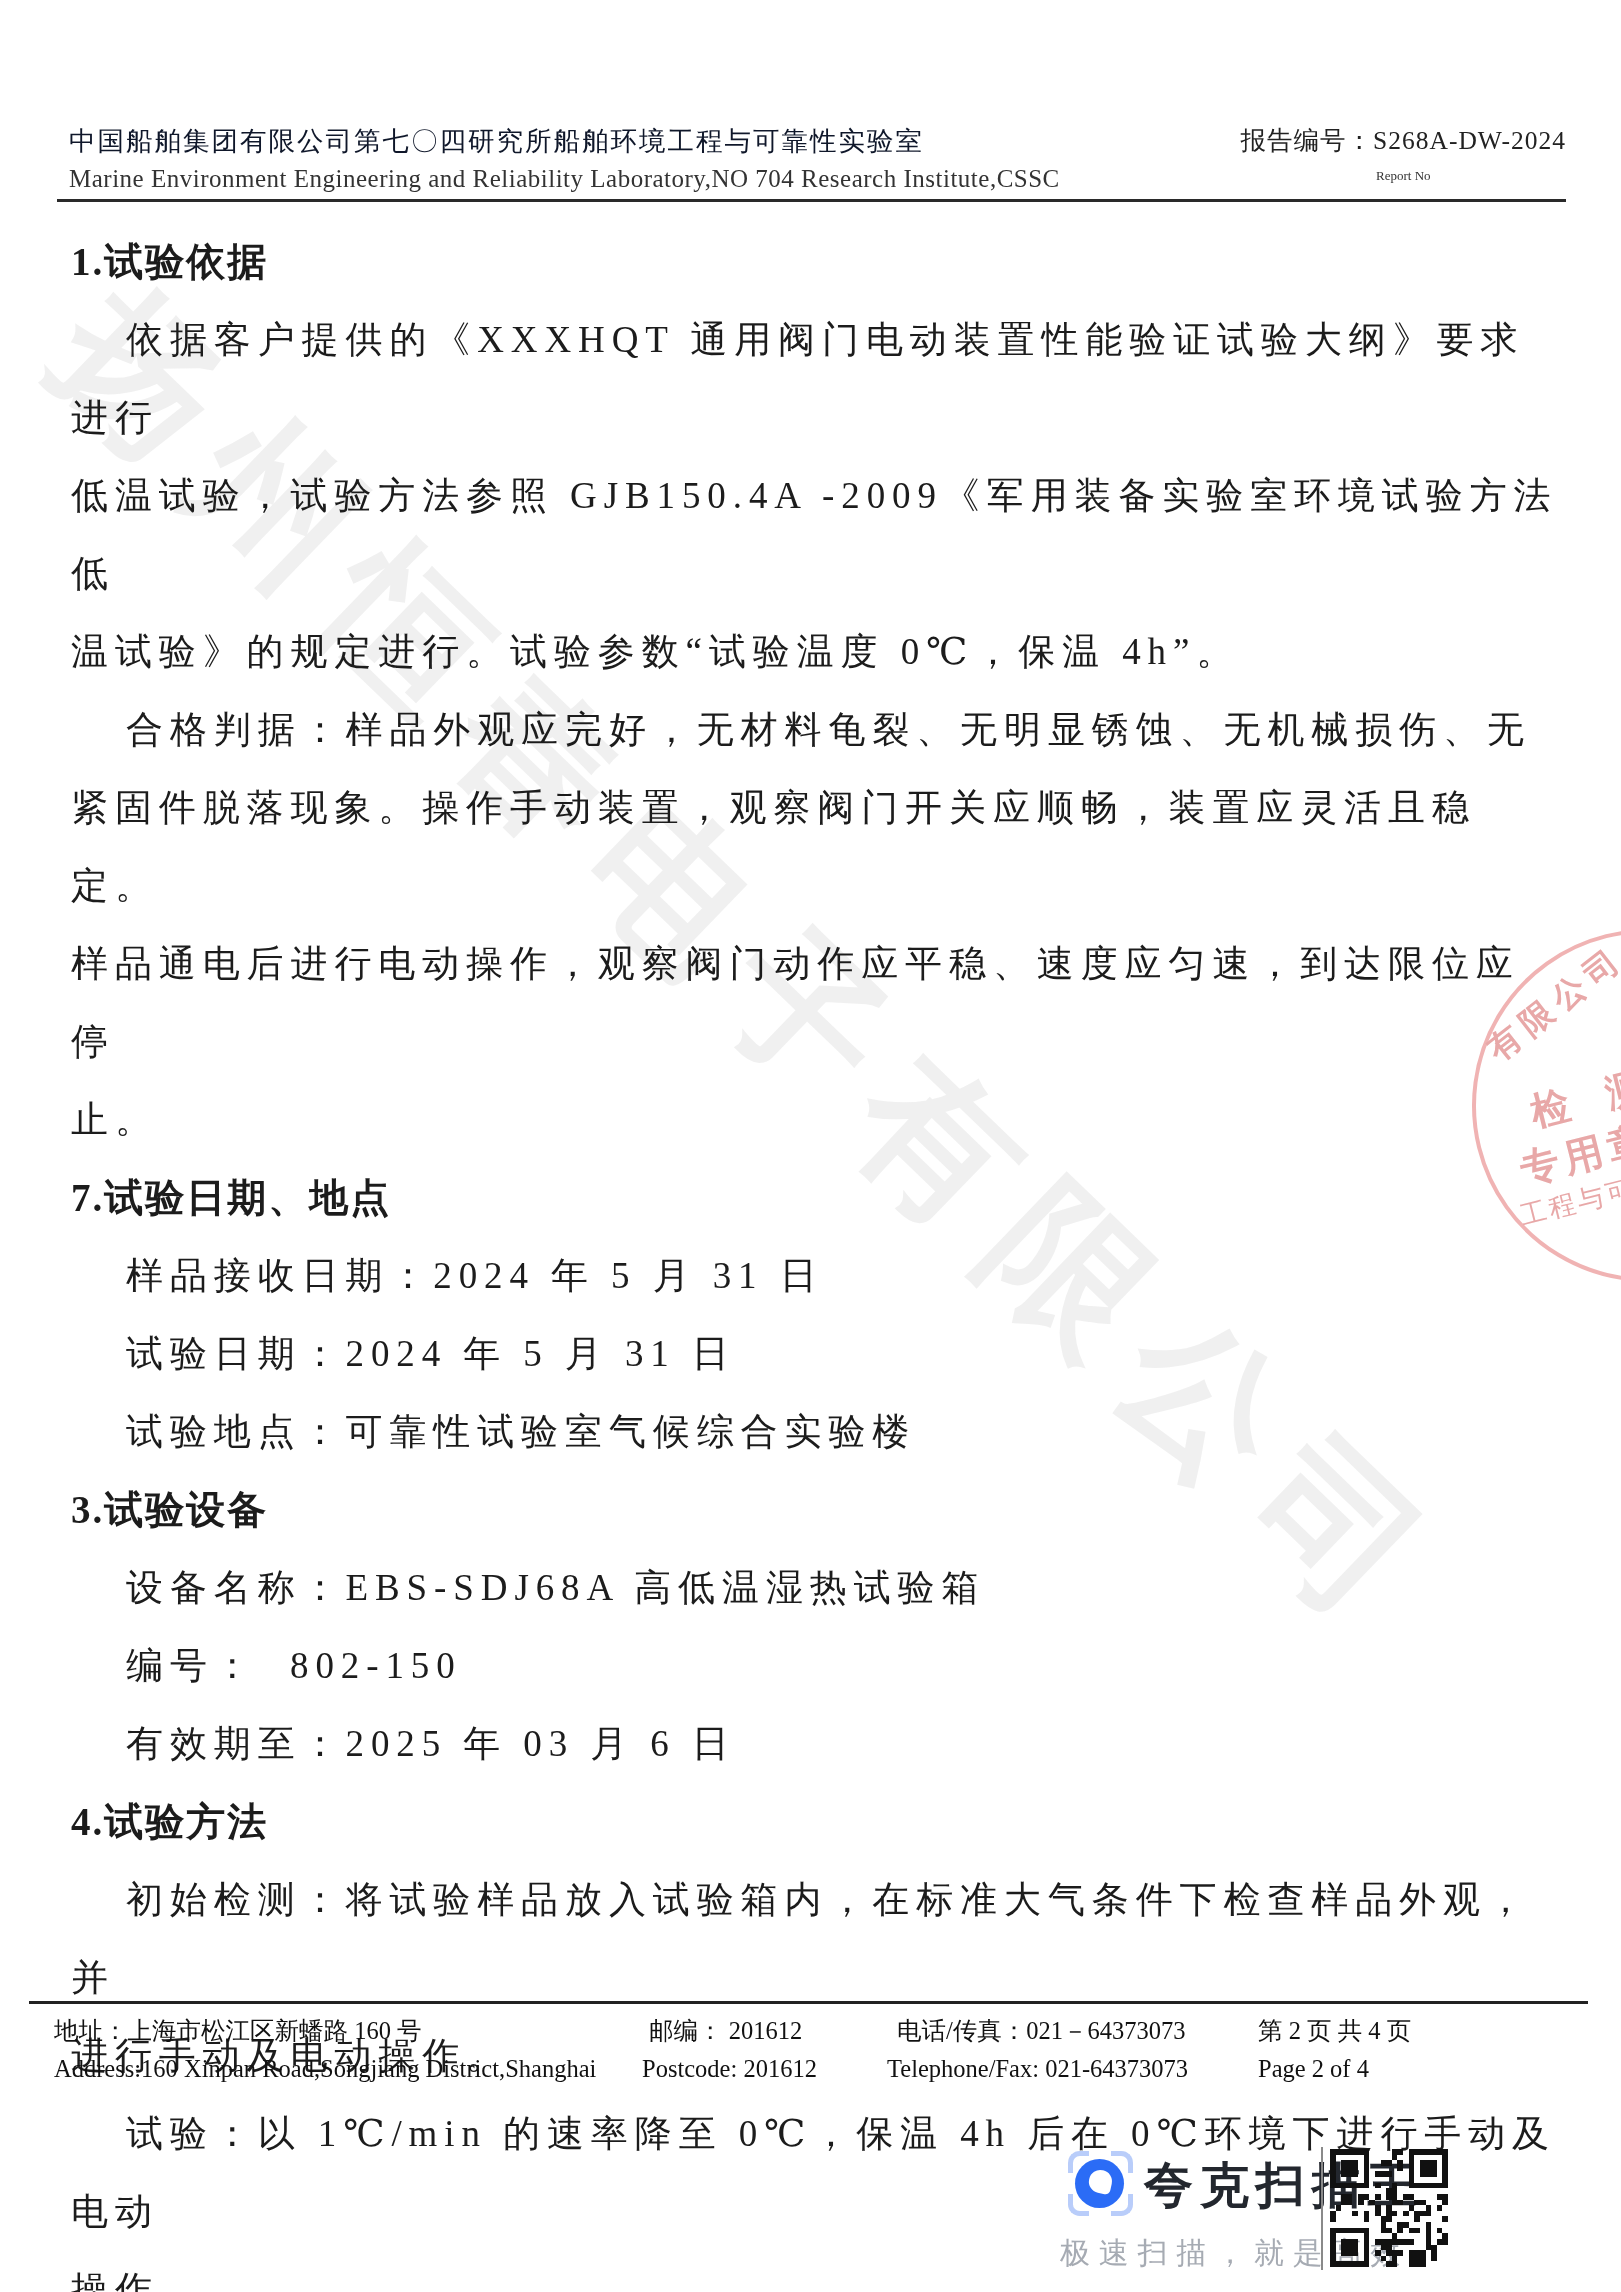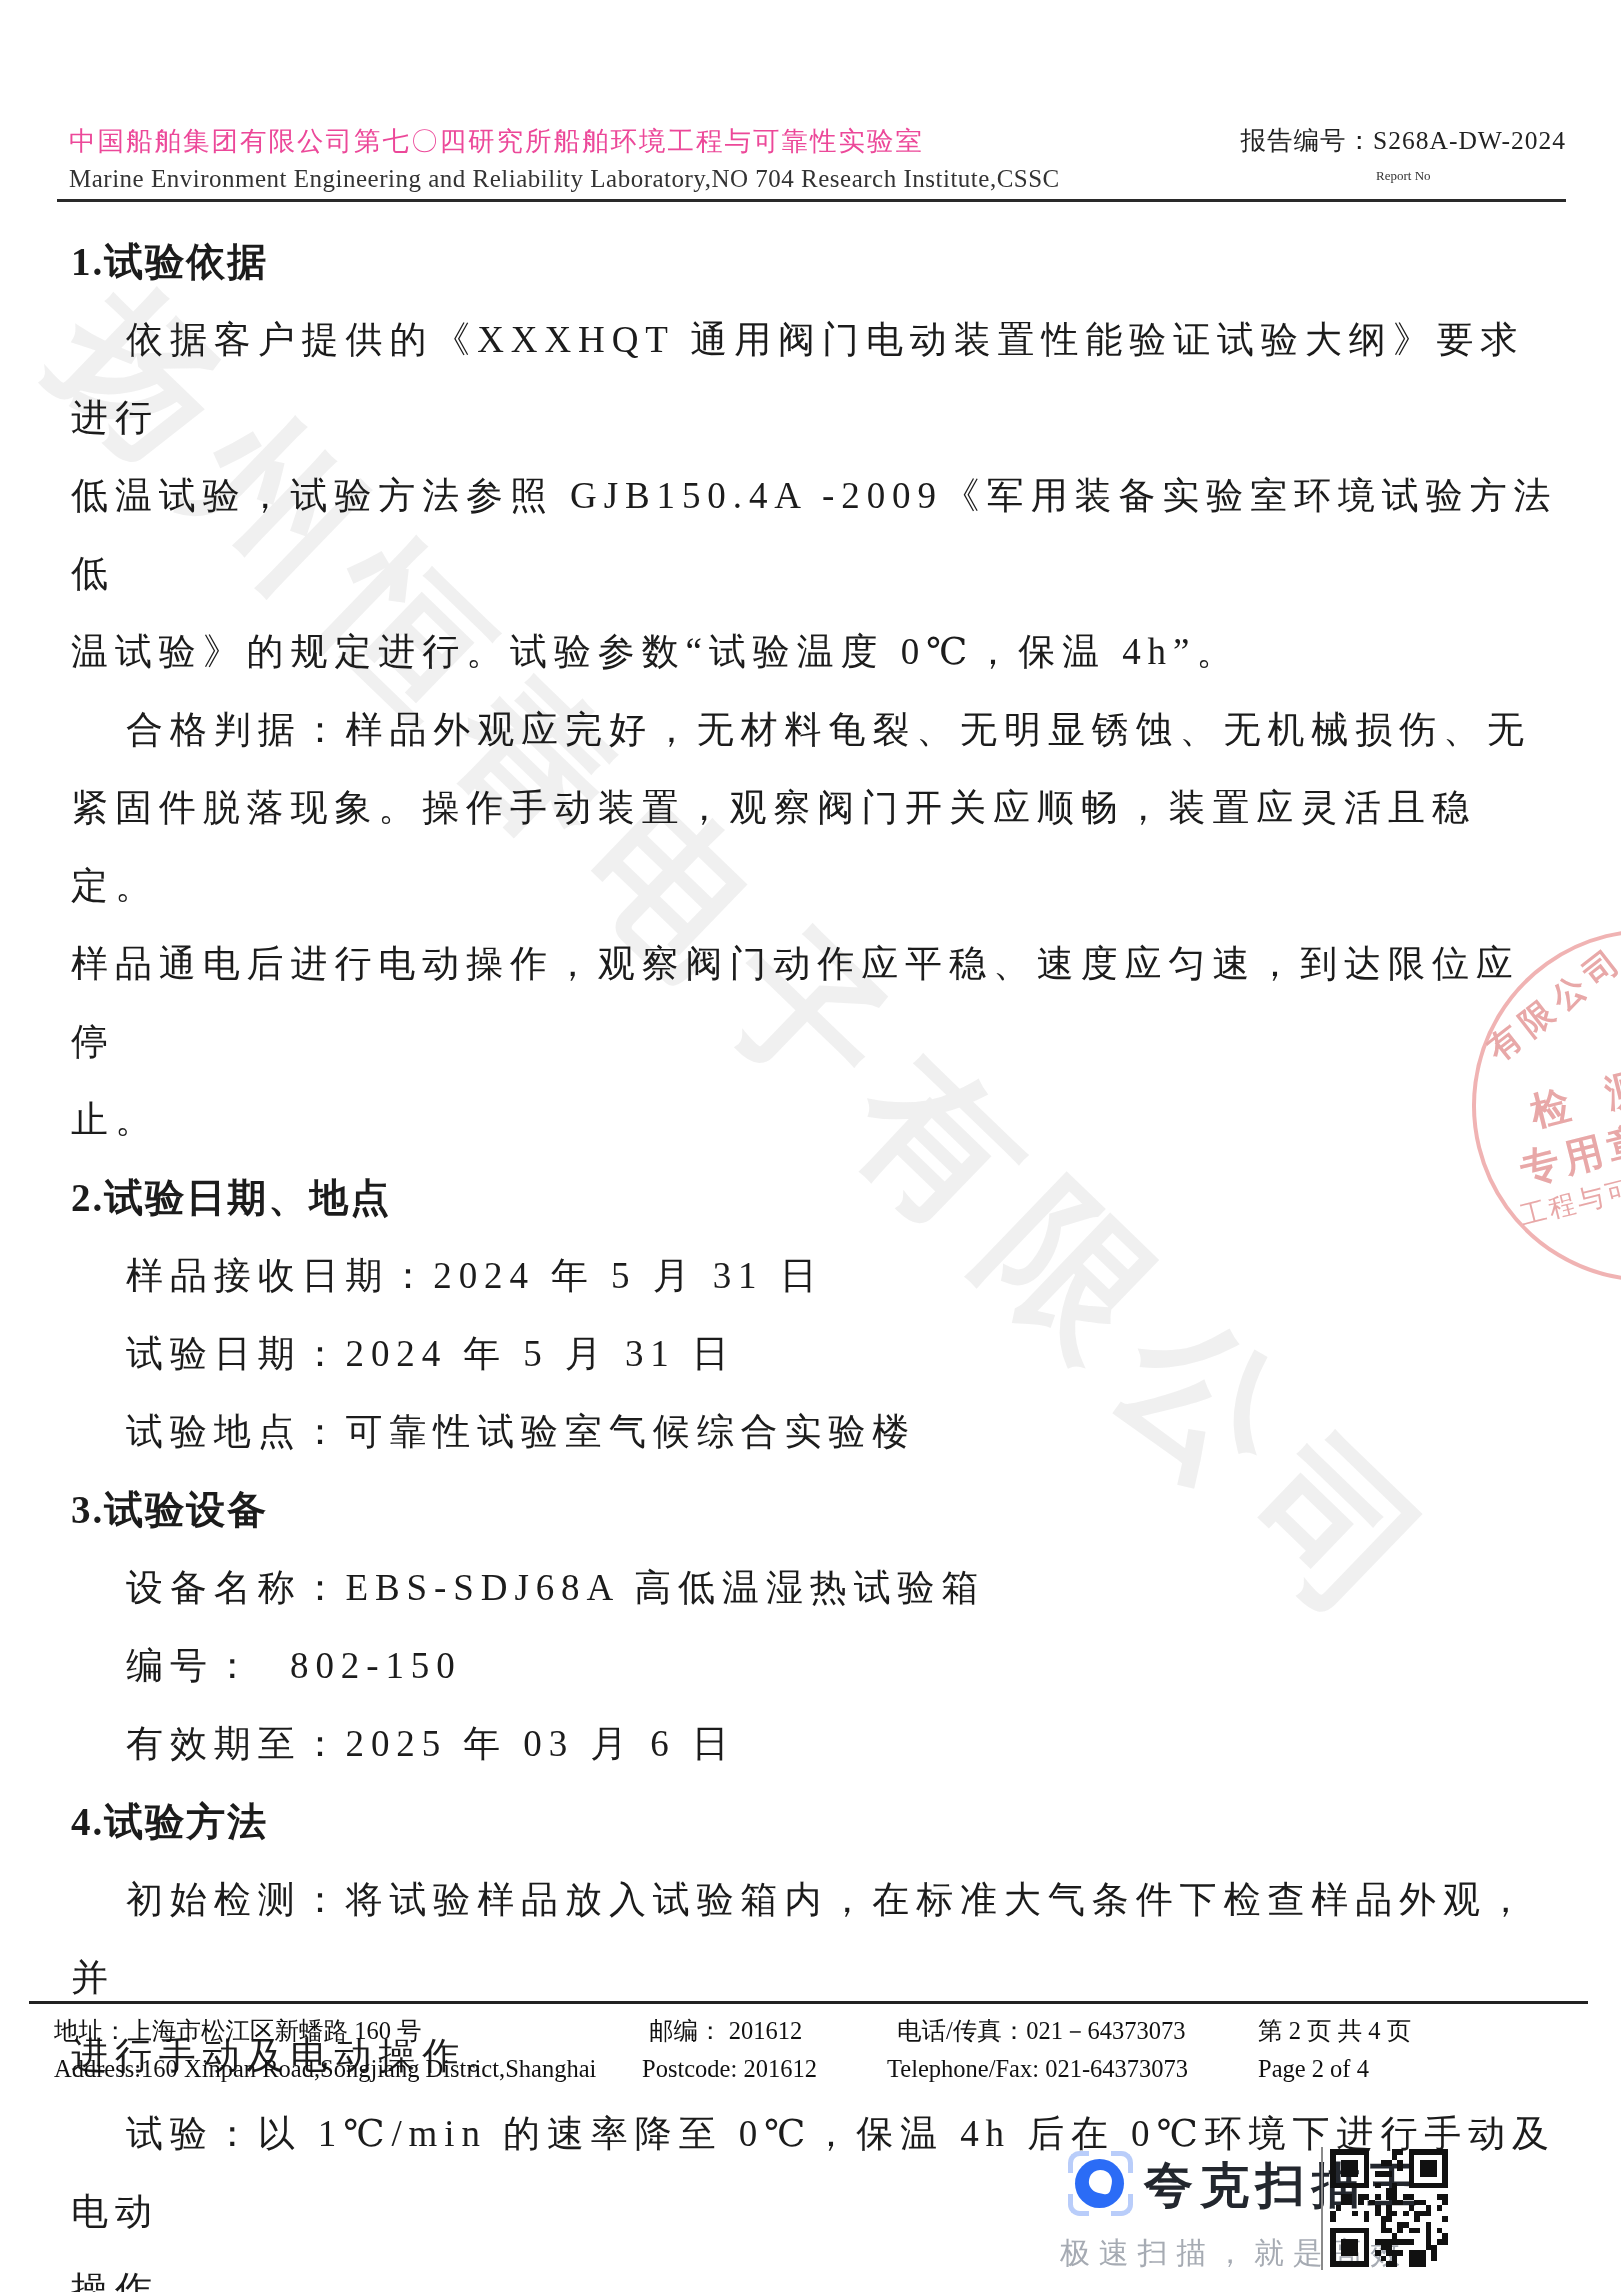--- a/index.html
+++ b/index.html
@@ -3,21 +3,21 @@
 <meta charset="utf-8">
 <style>
   html,body{margin:0;padding:0}
   body{
     width:1621px;height:2293px;position:relative;overflow:hidden;
     background:#ffffff;color:#1c1c1c;
     font-family:"Liberation Serif","DejaVu Serif",serif;
   }
   
   .hdr{position:absolute;left:69px;top:123px;right:55px;display:flex;justify-content:space-between;align-items:flex-start}
-  .hdr-org-cn{font-size:26.5px;letter-spacing:2px;color:#ec4899;white-space:nowrap}
+  .hdr-org-cn{font-size:26.5px;letter-spacing:2px;color:#0f172a;white-space:nowrap}
   .hdr-org-en{font-size:25px;color:#333;margin-top:5.9px;letter-spacing:0.5px}
   .hdr-right{text-align:center;min-width:323px}
   .hdr-repno{font-size:25.5px;letter-spacing:1px;color:#222;white-space:nowrap}
   .hdr-repno-en{font-size:13px;color:#333;margin-top:10px}
   .hdr-rule{position:absolute;left:57px;right:55px;top:199px;height:2.9px;background:#2a2a2a}
   
   .content{position:absolute;left:71px;right:63px;top:223px}
   .row{line-height:78px;font-size:37px;letter-spacing:6.9px;white-space:pre-wrap}
   .sec-title{font-weight:bold;font-size:39px;letter-spacing:2px;line-height:78px}
   .ind{text-indent:55px}
@@ -82,21 +82,21 @@
 <div class="content">
   <div class="sec-title">1.试验依据</div>
   <div class="row ind">依据客户提供的《XXXHQT 通用阀门电动装置性能验证试验大纲》要求进行</div>
   <div class="row">低温试验，试验方法参照 GJB150.4A -2009《军用装备实验室环境试验方法 低</div>
   <div class="row">温试验》的规定进行。试验参数“试验温度 0℃，保温 4h”。</div>
   <div class="row ind">合格判据：样品外观应完好，无材料龟裂、无明显锈蚀、无机械损伤、无</div>
   <div class="row">紧固件脱落现象。操作手动装置，观察阀门开关应顺畅，装置应灵活且稳定。</div>
   <div class="row">样品通电后进行电动操作，观察阀门动作应平稳、速度应匀速，到达限位应停</div>
   <div class="row">止。</div>
 
-  <div class="sec-title">2.试验日期、地点</div>
+  <div class="sec-title">7.试验日期、地点</div>
   <div class="row ind">样品接收日期：2024 年 5 月 31 日</div>
   <div class="row ind">试验日期：2024 年 5 月 31 日</div>
   <div class="row ind">试验地点：可靠性试验室气候综合实验楼</div>
 
   <div class="sec-title">3.试验设备</div>
   <div class="row ind">设备名称：EBS-SDJ68A 高低温湿热试验箱</div>
   <div class="row ind">编号：  802-150</div>
   <div class="row ind">有效期至：2025 年 03 月 6 日</div>
 
   <div class="sec-title">4.试验方法</div>

